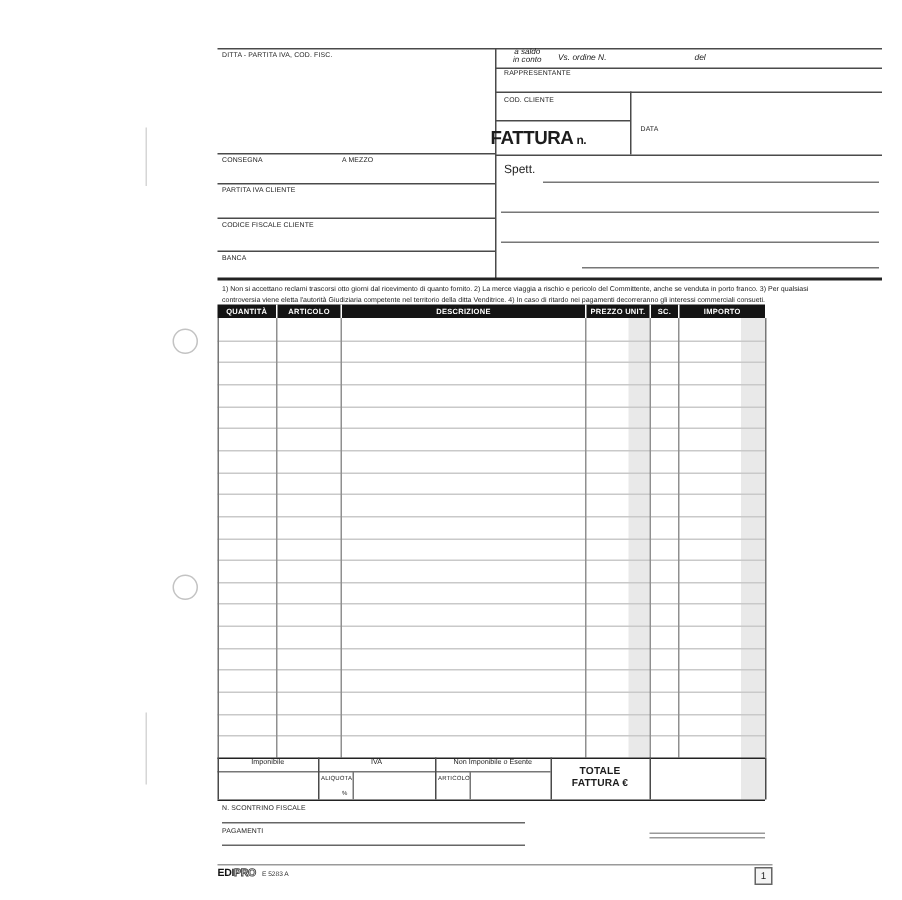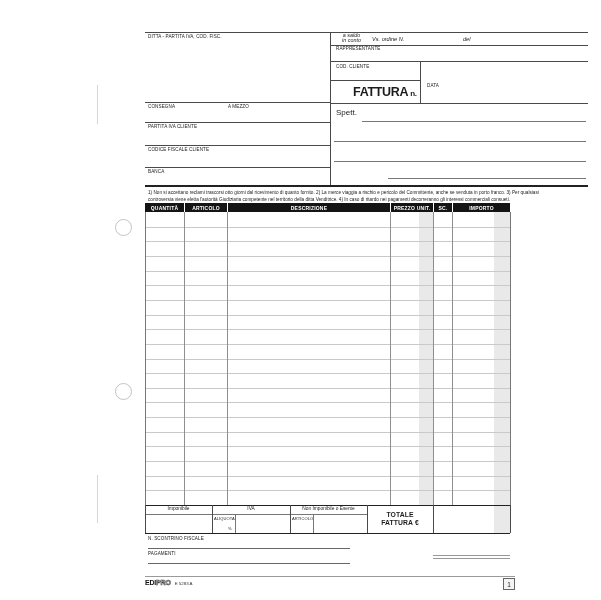--- a/index.html
+++ b/index.html
@@ -19,21 +19,21 @@
   .thead .cell:first-child{border-left:none;}
   .tbody{position:absolute;left:145px;top:212px;width:365px;height:293px;}
   .row-line{position:absolute;left:0;width:365px;height:1px;background:#c9c9c9;}
   .colv{position:absolute;top:212px;height:293px;width:1px;background:#8f8f8f;}
   .gstrip{position:absolute;background:#e9e9e9;}
   
   .sum-lbl{position:absolute;font-size:4.8px;line-height:1;color:#222;text-align:center;white-space:nowrap;}
   .totale{position:absolute;left:367px;top:505px;width:66px;height:28px;display:flex;flex-direction:column;
           align-items:center;justify-content:center;font-weight:bold;font-size:6.8px;line-height:1.25;letter-spacing:.1px;}
   
-  .fattura{position:absolute;left:353px;top:86px;font-weight:bold;font-size:12.5px;line-height:1;letter-spacing:-.3px;white-space:nowrap;}
+  .fattura{position:absolute;left:327px;top:86px;font-weight:bold;font-size:12.5px;line-height:1;letter-spacing:-.3px;white-space:nowrap;}
   .fattura .small-n{font-size:8px;font-weight:bold;}
   .spett{position:absolute;left:336px;top:109px;font-size:8px;line-height:1;color:#222;}
   .terms{position:absolute;left:148px;width:440px;font-size:4.7px;line-height:1.5;color:#222;white-space:nowrap;overflow:hidden;}
   
   .brand{position:absolute;left:145px;top:579px;display:flex;align-items:baseline;font-size:7px;line-height:1;}
   .brand .b1{font-weight:900;color:#111;letter-spacing:-.2px;}
   .brand .b2{font-weight:900;color:#fff;-webkit-text-stroke:.6px #444;letter-spacing:-.2px;}
   .brand .model{font-size:4.4px;color:#333;margin-left:4px;font-weight:normal;}
   .pagebox{position:absolute;left:503px;top:578px;width:10px;height:10px;border:1px solid #666;
            display:flex;align-items:center;justify-content:center;font-size:6.5px;color:#222;background:#f4f4f4;}

